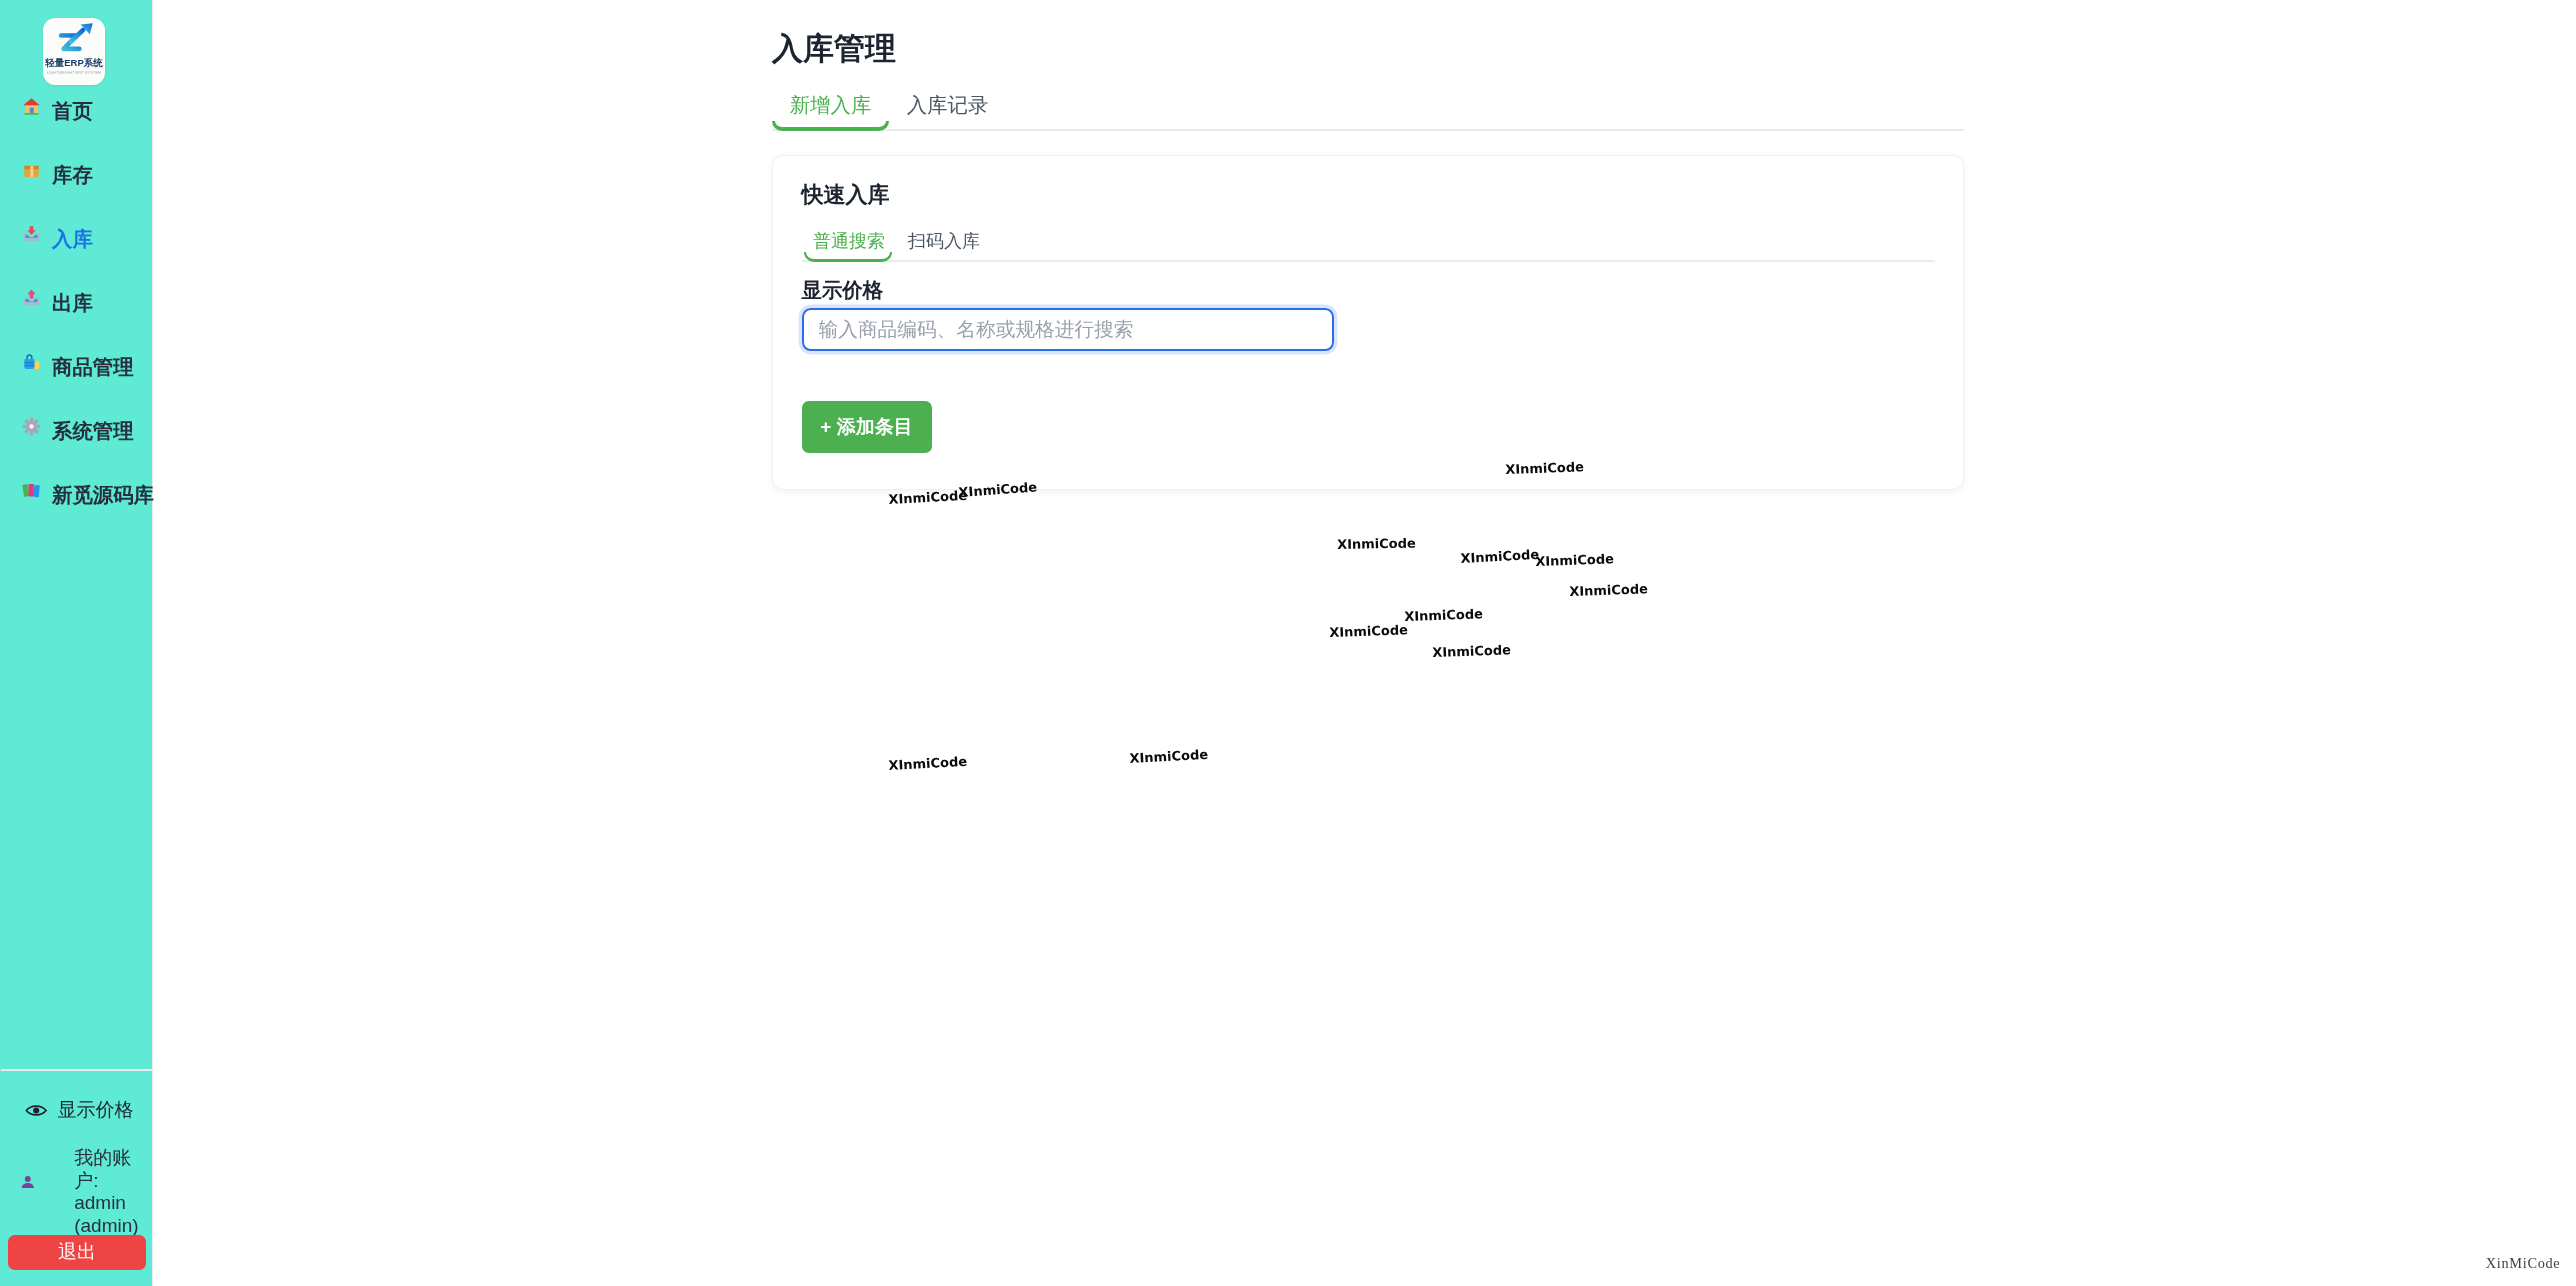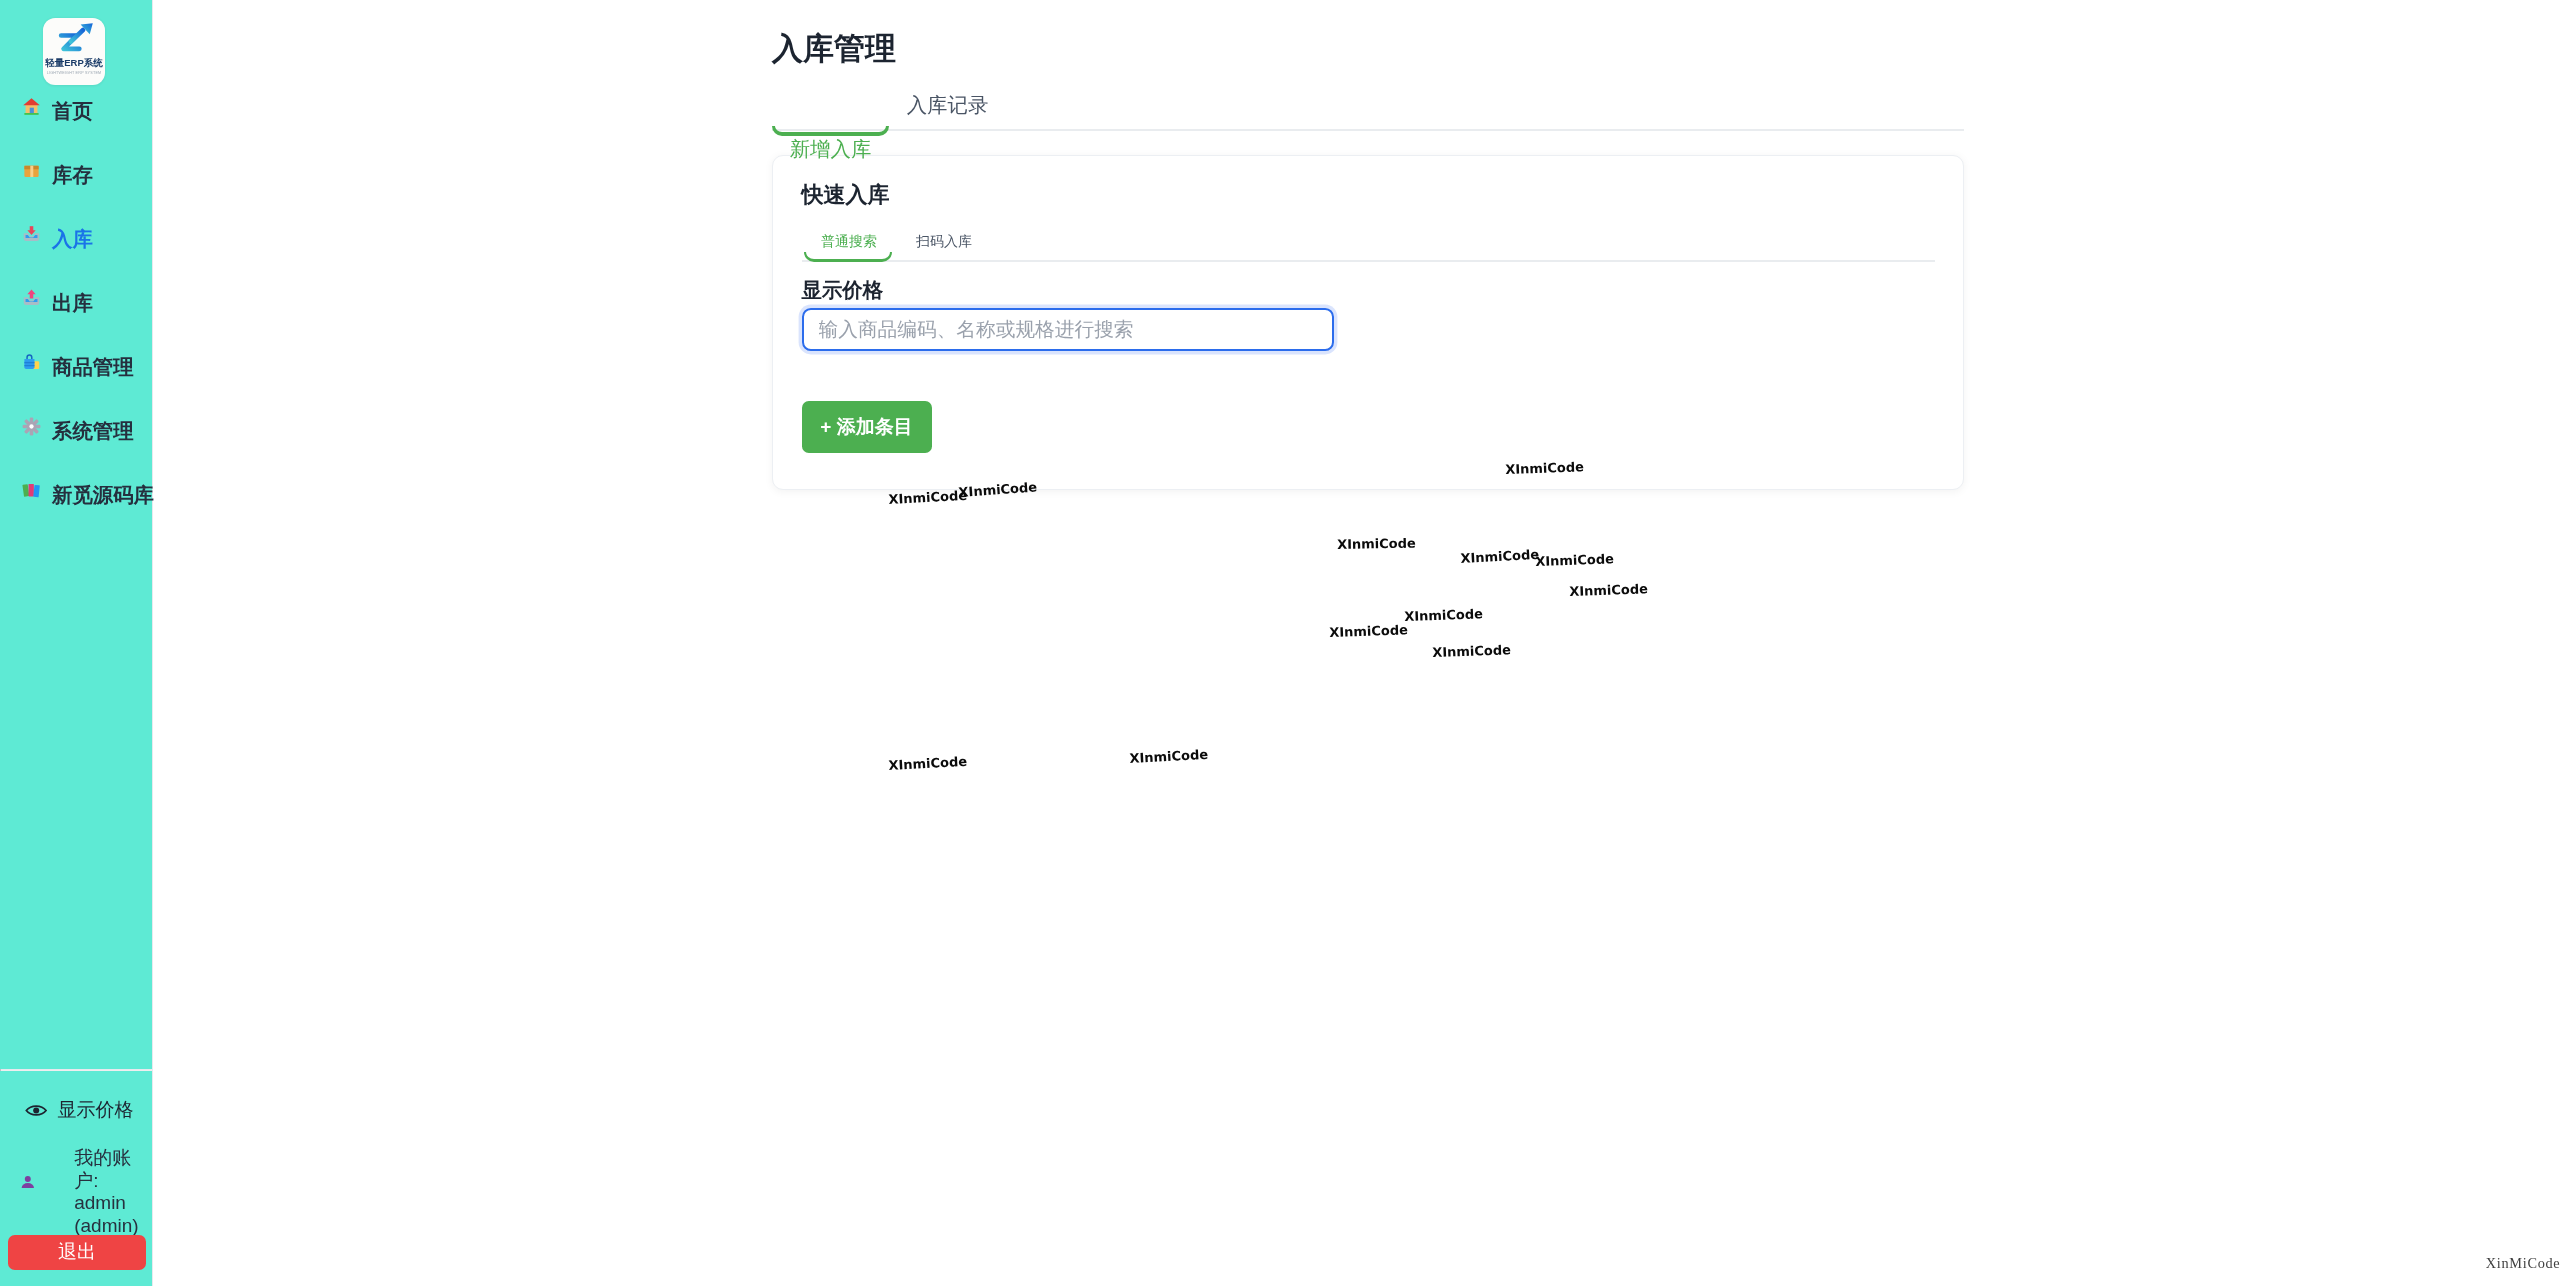--- a/index.html
+++ b/index.html
@@ -43,35 +43,35 @@
     background:#ef4444;border:none;border-radius:6.8px;color:#ffffff;
     font-size:19px;font-family:"Liberation Sans",sans-serif;cursor:pointer;
     display:flex;align-items:center;justify-content:center;
   }
   
   .content{position:absolute;left:153px;top:0;width:2423px;height:1286px;}
   .content-inner{position:absolute;left:619px;top:0;width:1192px;}
   .page-title{margin-top:30px;font-size:31px;font-weight:bold;color:#1c2430;line-height:38px;}
   .tabs-row{display:flex;margin-top:22px;border-bottom:2px solid #e9ecef;position:relative;height:39px;box-sizing:content-box;}
   .tab{width:117px;text-align:center;font-size:20.4px;color:#4a5565;cursor:pointer;position:relative;line-height:31px;}
-  .tab.active{color:#4caf50;margin-top:44px;}
+  .tab.active{color:#4caf50;}
   .tab.active .tab-pill{
     position:absolute;left:0;right:0;bottom:-2px;height:10.2px;
     border:0 solid #4caf50;border-bottom-width:4.1px;border-left-width:3.4px;border-right-width:3.4px;
     border-radius:0 0 12.2px 12.2px;box-sizing:border-box;
   }
   .card{
     margin-top:24px;width:1192px;height:335px;box-sizing:border-box;
     background:#ffffff;border:0.7px solid #eceff3;border-radius:11px;
     box-shadow:0 1.4px 8.1px rgba(0,0,0,.05);
     padding:27px 28.5px;
   }
   .card-title{font-size:22px;font-weight:bold;color:#1c2430;line-height:24.4px;}
   .inner-tabs{display:flex;margin-top:20.4px;border-bottom:2px solid #e9ecef;position:relative;height:32px;}
-  .inner-tab{width:95px;text-align:center;font-size:14px;color:#4a5565;cursor:pointer;position:relative;line-height:27px;}
+  .inner-tab{width:95px;text-align:center;font-size:18px;color:#4a5565;cursor:pointer;position:relative;line-height:27px;}
   .inner-tab.active{color:#4caf50;}
   .inner-tab.active .tab-pill{
     position:absolute;left:2.7px;right:4.1px;bottom:-2px;height:9.5px;
     border:0 solid #4caf50;border-bottom-width:3.4px;border-left-width:2.7px;border-right-width:2.7px;
     border-radius:0 0 11px 11px;box-sizing:border-box;
   }
   .field-label{margin-top:17.7px;font-size:20.4px;font-weight:bold;color:#1d2430;line-height:23px;}
   .search-input{
     display:block;margin-top:5.4px;width:532px;height:43px;box-sizing:border-box;
     border:2px solid #2b6cec;border-radius:8.8px;outline:none;

